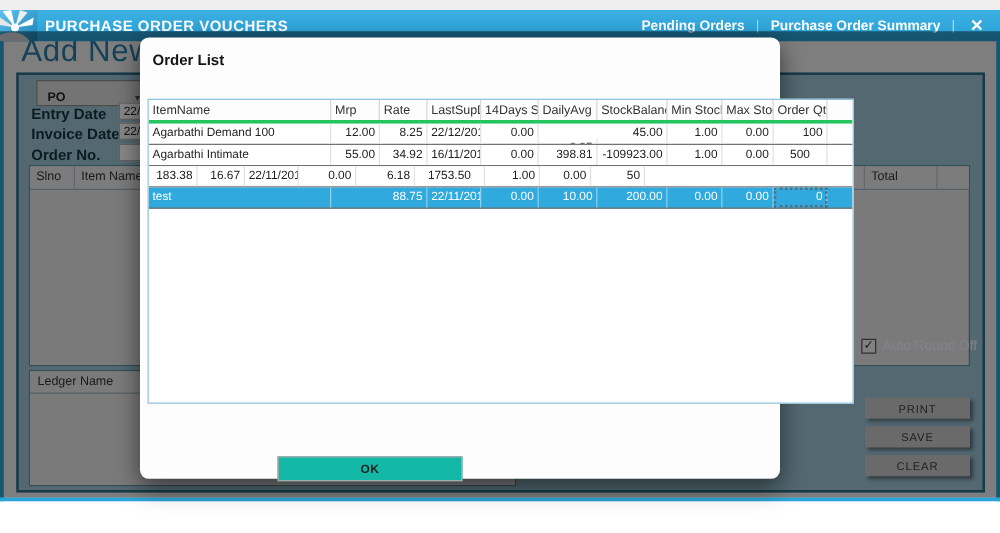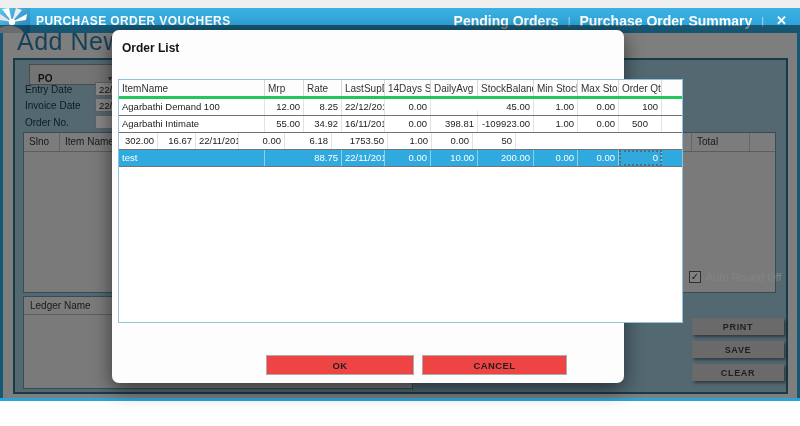--- a/index.html
+++ b/index.html
@@ -11,53 +11,53 @@
   .border-left  { position:absolute; left:0; top:25px; width:3px; height:376px; background:#2AA5DB; z-index:5; }
   .border-right { position:absolute; right:0; top:25px; width:3px; height:376px; background:#2AA5DB; z-index:5; }
   .border-bottom{ position:absolute; left:0; top:398px; width:800px; height:3px; background:#2AA5DB; z-index:5; }
 
   
   .titlebar { position:absolute; left:0; top:0; width:800px; height:25px;
               background:linear-gradient(#3CB0E2,#28A0D6); display:flex; align-items:center; color:#fff; z-index:6;margin-top:8px; }
   .logo { width:30px; height:25px; flex:0 0 30px; }
   .tb-title { margin-left:6px; font-size:12px; font-weight:bold; letter-spacing:0.4px; }
   .tb-nav { margin-left:auto; margin-right:10px; display:flex; align-items:center; gap:9px; }
-  .tb-link { font-size:14px; font-weight:bold; cursor:pointer; }
+  .tb-link { font-size:11px; font-weight:bold; cursor:pointer; }
   .tb-sep { color:rgba(255,255,255,0.6); font-size:11px; }
   .tb-close { font-size:13px; font-weight:bold; cursor:pointer; padding:0 3px; }
 
   
   .client { position:absolute; left:3px; top:25px; width:794px; height:373px; background:#EFEFEF; overflow:hidden; }
   .page-heading { position:absolute; left:14px; top:2px; font-size:25px; color:#2B7EA8; letter-spacing:0.5px; }
 
   .panel { position:absolute; left:10px; top:33px; width:775px; height:336px; background:#9EC4D6; border:2px solid #2E7089; }
   .combo { position:absolute; left:14px; top:4px; width:90px; height:21px; background:#DCDCDC; border:1px solid #8F8F8F;
            display:flex; align-items:center; padding:8px 6px 0 8px; }
   .combo-label { font-size:10px; font-weight:bold; color:#222; }
   .combo-arrow { margin-left:auto; font-size:8px; color:#555; }
 
-  .flabel { position:absolute; font-size:10px; font-weight:normal; color:#16333F; white-space:nowrap; }
+  .flabel { position:absolute; font-size:12px; font-weight:bold; color:#16333F; white-space:nowrap; }
   .ffield { position:absolute; width:96px; height:14px; background:#FFFFFF; border:1px solid #B5B5B5;
             font-size:9.5px; color:#222; padding:1px 3px; white-space:nowrap; overflow:hidden; }
 
   .itemgrid { position:absolute; left:8px; top:72px; width:753px; height:161px; background:#E6E6E6; border:1px solid #5F93A8; }
   .ig-head { display:flex; height:19px; background:#EBEBEB; border-bottom:1px solid #9FB6BF; }
   .ig-cell { font-size:10px; color:#333; padding:3px 5px; border-right:1px solid #B9C4C9; white-space:nowrap; overflow:hidden; }
   .ig-slno { width:36px; } .ig-item { width:632px; } .ig-total { width:58px; } .ig-fill { flex:1; border-right:none; }
 
   .ledgergrid { position:absolute; left:8px; top:236px; width:390px; height:93px; background:#E6E6E6; border:1px solid #5F93A8; }
   .lg-head { height:18px; background:#E9E9E9; border-bottom:1px solid #9FB6BF; font-size:10px; color:#333; padding:3px 6px; }
 
   .aro { position:absolute; left:686px; top:246px; display:flex; align-items:center; gap:5px; }
   .cb { width:12px; height:12px; background:#F4F4F4; border:1px solid #5A5A5A; font-size:10px; line-height:10px;
         color:#1E2E36; text-align:center; cursor:pointer; }
   .aro-label { font-size:11px; color:#F2F8FB; white-space:nowrap; }
 
-  .abtn { position:absolute; left:689px; width:92px; height:17px; background:#C9C9C9; border-radius:0;
-          box-shadow:2px 2px 3px rgba(0,0,0,0.45); font-size:9px; font-weight:bold; color:#3C3C3C;
+  .abtn { position:absolute; left:689px; width:84px; height:17px; background:#C9C9C9; border-radius:0;
+          box-shadow:2px 2px 3px rgba(0,0,0,0.45); font-size:9px; font-weight:normal; color:#3C3C3C;
           display:flex; align-items:center; justify-content:center; letter-spacing:0.7px; cursor:pointer; }
   #btn-print { top:293px; } #btn-save { top:316px; } #btn-clear { top:339px; }
 
   
   .overlay { position:absolute; left:0; top:25px; width:800px; height:373px; background:rgba(0,0,0,0.47); z-index:10; }
 
   
   .dialog { position:absolute; left:112px; top:30px; width:512px; height:353px; background:#FDFDFD;
             border-radius:7px; box-shadow:0 6px 20px rgba(0,0,0,0.55); z-index:20; }
   .dlg-title { position:absolute; left:10px; top:11px; font-size:12px; font-weight:bold; color:#141414; }
@@ -69,23 +69,23 @@
               white-space:nowrap; overflow:hidden; cursor:pointer; }
   .dg-row { display:flex; height:17px; border-bottom:1px solid #737373; background:#fff; cursor:pointer; }
   .dg-cell { font-size:9.5px; color:#222; padding:2px 3px; border-right:1px solid #E2E2E2;
              white-space:nowrap; overflow:hidden; }
   .num { text-align:right; }
   .fill { flex:1; border-right:none; }
   .dg-row.selected { background:#2FA9DE; }
   .dg-row.selected .dg-cell { color:#FFFFFF; border-right-color:rgba(255,255,255,0.45); }
   .focus-cell { outline:2px dotted #51707E; outline-offset:-2px; }
 
-  .dlg-btn { position:absolute; top:325px; height:20px; background:#ef4444; border:1px solid #ABABAB;
+  .dlg-btn { position:absolute; top:335px; height:20px; background:#14b8a6; border:1px solid #ABABAB;
              font-size:9.5px; font-weight:bold; color:#1F1F1F; letter-spacing:0.4px;
-             display:flex; align-items:center; justify-content:center; cursor:pointer;margin-left:44px; }
+             display:flex; align-items:center; justify-content:center; cursor:pointer; }
   #dlg-ok { left:110px; width:148px; }
   #dlg-cancel { left:266px; width:145px; }
 </style>
 </head>
 <body>
 
 <div class="window">
 
   <div class="titlebar">
     <svg class="logo" viewBox="0 0 30 25" xmlns="http://www.w3.org/2000/svg">
@@ -199,26 +199,26 @@
           <div class="dg-cell" style="width: 43px;">16/11/201</div>
           <div class="dg-cell num" style="width: 46px;">0.00</div>
           <div class="dg-cell num" style="width: 47px;">398.81</div>
           <div class="dg-cell num" style="width: 56px;">-109923.00</div>
           <div class="dg-cell num" style="width: 44px;">1.00</div>
           <div class="dg-cell num" style="width: 41px;">0.00</div>
           <div class="dg-cell num" style="width: 43px; text-align: center;">500</div>
           <div class="dg-cell fill"></div>
         </div>
         <div class="dg-row">
-          <div class="dg-cell num" style="width: 39px;">302.00</div>
+          <div class="dg-cell num" style="width: 39px;">183.38</div>
           <div class="dg-cell num" style="width: 38px;">16.67</div>
           <div class="dg-cell" style="width: 43px;">22/11/201</div>
           <div class="dg-cell num" style="width: 46px;">0.00</div>
           <div class="dg-cell num" style="width: 47px;">6.18</div>
-          <div class="dg-cell num" style="width: 56px;">1753.50</div>
+          <div class="dg-cell num" style="width: 56px; text-align: center;">1753.50</div>
           <div class="dg-cell num" style="width: 44px;">1.00</div>
           <div class="dg-cell num" style="width: 41px;">0.00</div>
           <div class="dg-cell num" style="width: 43px;">50</div>
           <div class="dg-cell fill"></div>
         </div>
         <div class="dg-row selected">
           <div class="dg-cell" style="width: 146px;">test</div>
           <div class="dg-cell num" style="width: 39px; margin-top: 20px;">100.00</div>
           <div class="dg-cell num" style="width: 38px;">88.75</div>
           <div class="dg-cell" style="width: 43px;">22/11/201</div>
@@ -226,14 +226,13 @@
           <div class="dg-cell num" style="width: 47px;">10.00</div>
           <div class="dg-cell num" style="width: 56px;">200.00</div>
           <div class="dg-cell num" style="width: 44px;">0.00</div>
           <div class="dg-cell num" style="width: 41px;">0.00</div>
           <div class="dg-cell num focus-cell" style="width: 43px;">0</div>
           <div class="dg-cell fill"></div>
         </div>
       </div>
   </div>
   <div class="dlg-btn" id="dlg-ok">OK</div>
-  <div class="dlg-btn" id="dlg-cancel">CANCEL</div>
 </div>
 
 </body></html>

